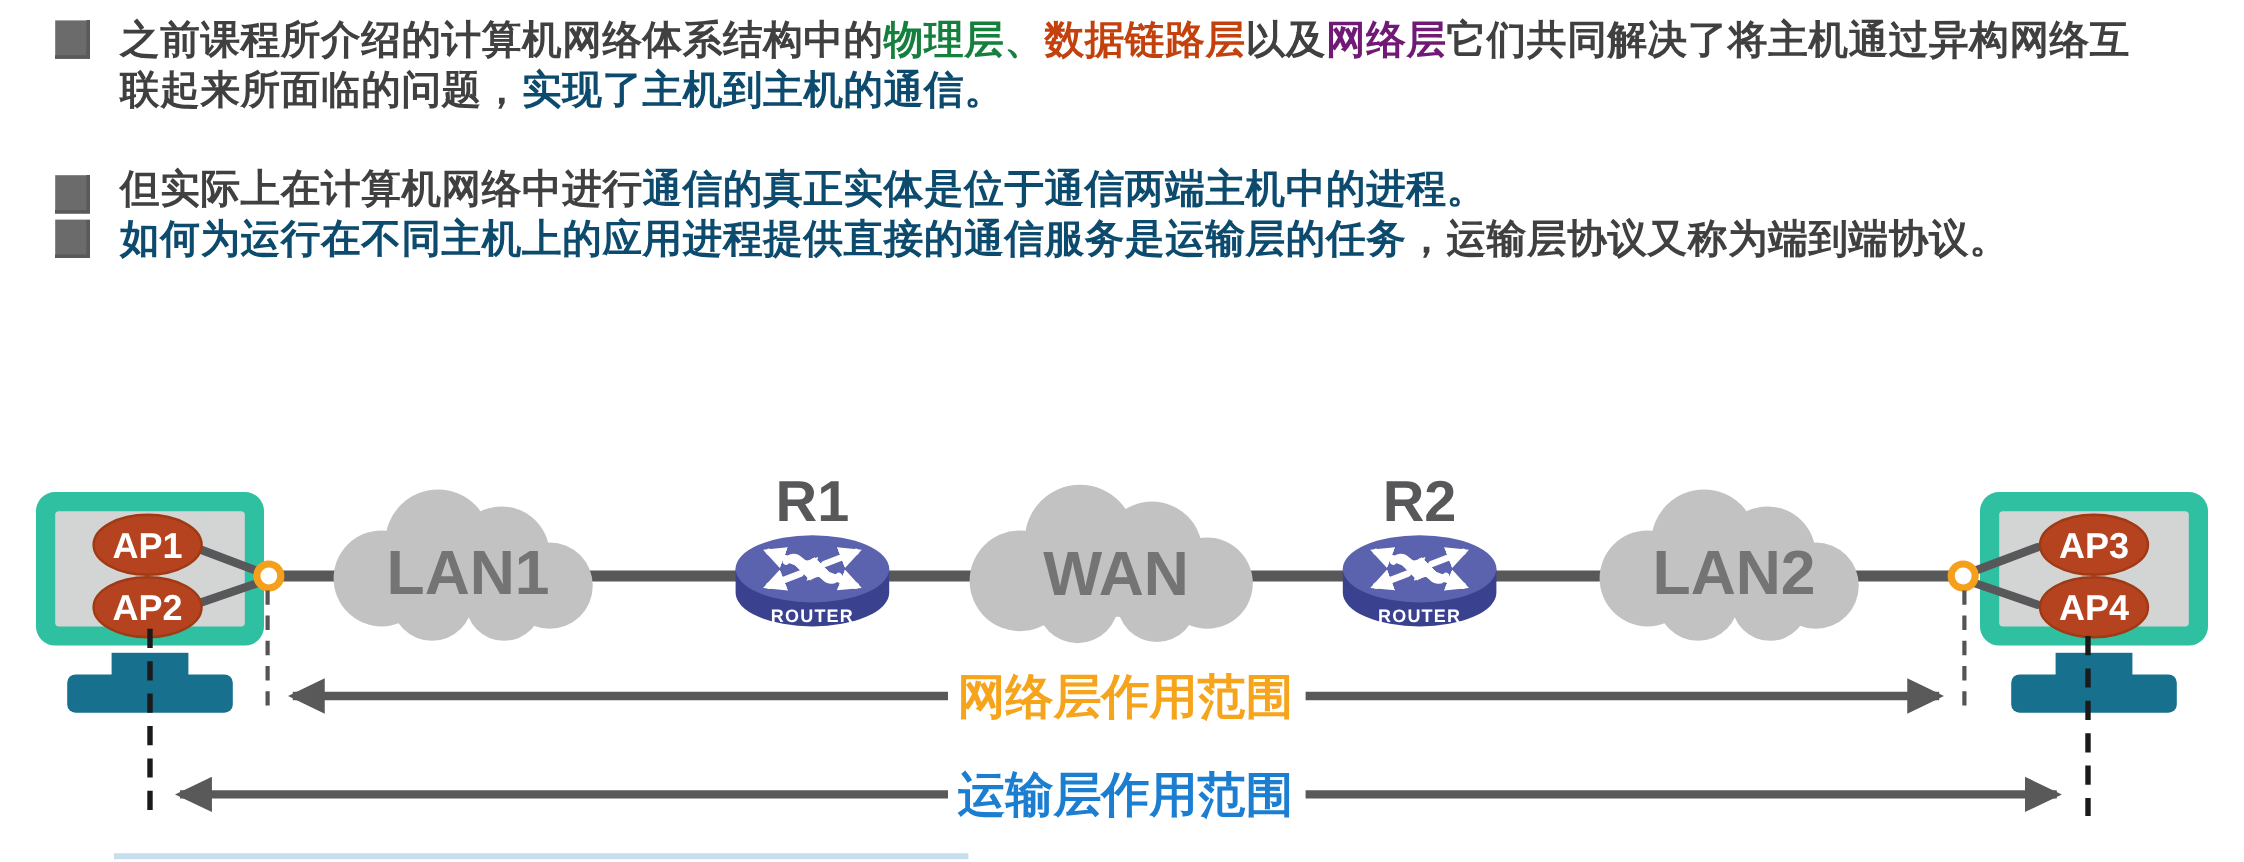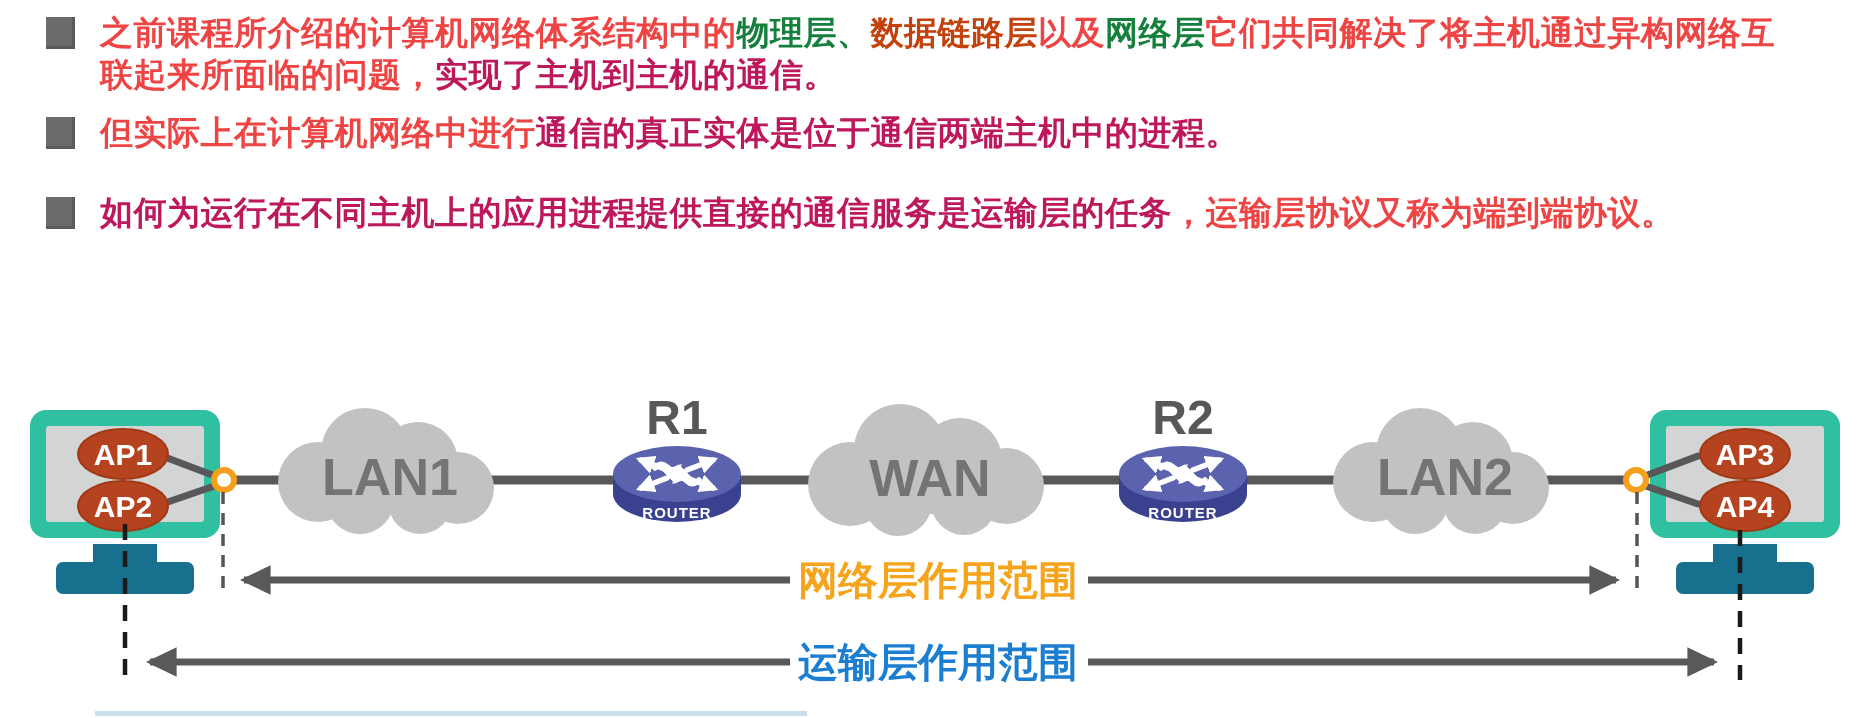--- a/index.html
+++ b/index.html
@@ -2,25 +2,25 @@
 <html><head>
 <meta charset="utf-8">
 <style>
   html,body{margin:0;padding:0;}
   body{
     width:1870px;height:718px;background:#ffffff;overflow:hidden;position:relative;
     font-family:"Liberation Sans","DejaVu Sans",sans-serif;
   }
   .bullets{position:absolute;top:12px;left:46px;width:1800px;}
   .bullet{display:flex;align-items:flex-start;}
-  .bullet.b2{margin-top:16px;}
-  .bullet.b3{margin-top:38px;}
+  .bullet.b2{margin-top:40px;align-items:flex-end;}
+  .bullet.b3{}
   .sq{flex:0 0 auto;width:29px;height:32px;background:#6b6b6b;box-shadow:inset -3px -3px 0 #5a5a5a;margin-top:5px;}
   .bt{margin:0 0 0 25px;font-size:33px;font-weight:bold;line-height:42px;letter-spacing:.5px;max-width:1700px;}
-  .cg{color:#ef4444}.ct{color:#15803d}.cb{color:#c2410c}.co{color:#15803d}.cr{color:#be185d}
+  .cg{color:#404040}.ct{color:#15803d}.cb{color:#c2410c}.co{color:#701a75}.cr{color:#0c4a6e}
   .diagram{position:absolute;left:0;top:328px;width:1870px;height:390px;}
   .diagram text{font-family:"Liberation Sans","DejaVu Sans",sans-serif;font-weight:bold;}
 </style>
 </head>
 <body>
 
 <div class="bullets">
   <div class="bullet b1">
     <span class="sq"></span>
     <p class="bt"><span class="cg">之前课程所介绍的计算机网络体系结构中的</span><span class="ct">物理层、</span><span class="cb">数据链路层</span><span class="cg">以及</span><span class="co">网络层</span><span class="cg">它们共同解决了将主机通过异构网络互联起来所面临的问题，</span><span class="cr">实现了主机到主机的通信。</span></p>

